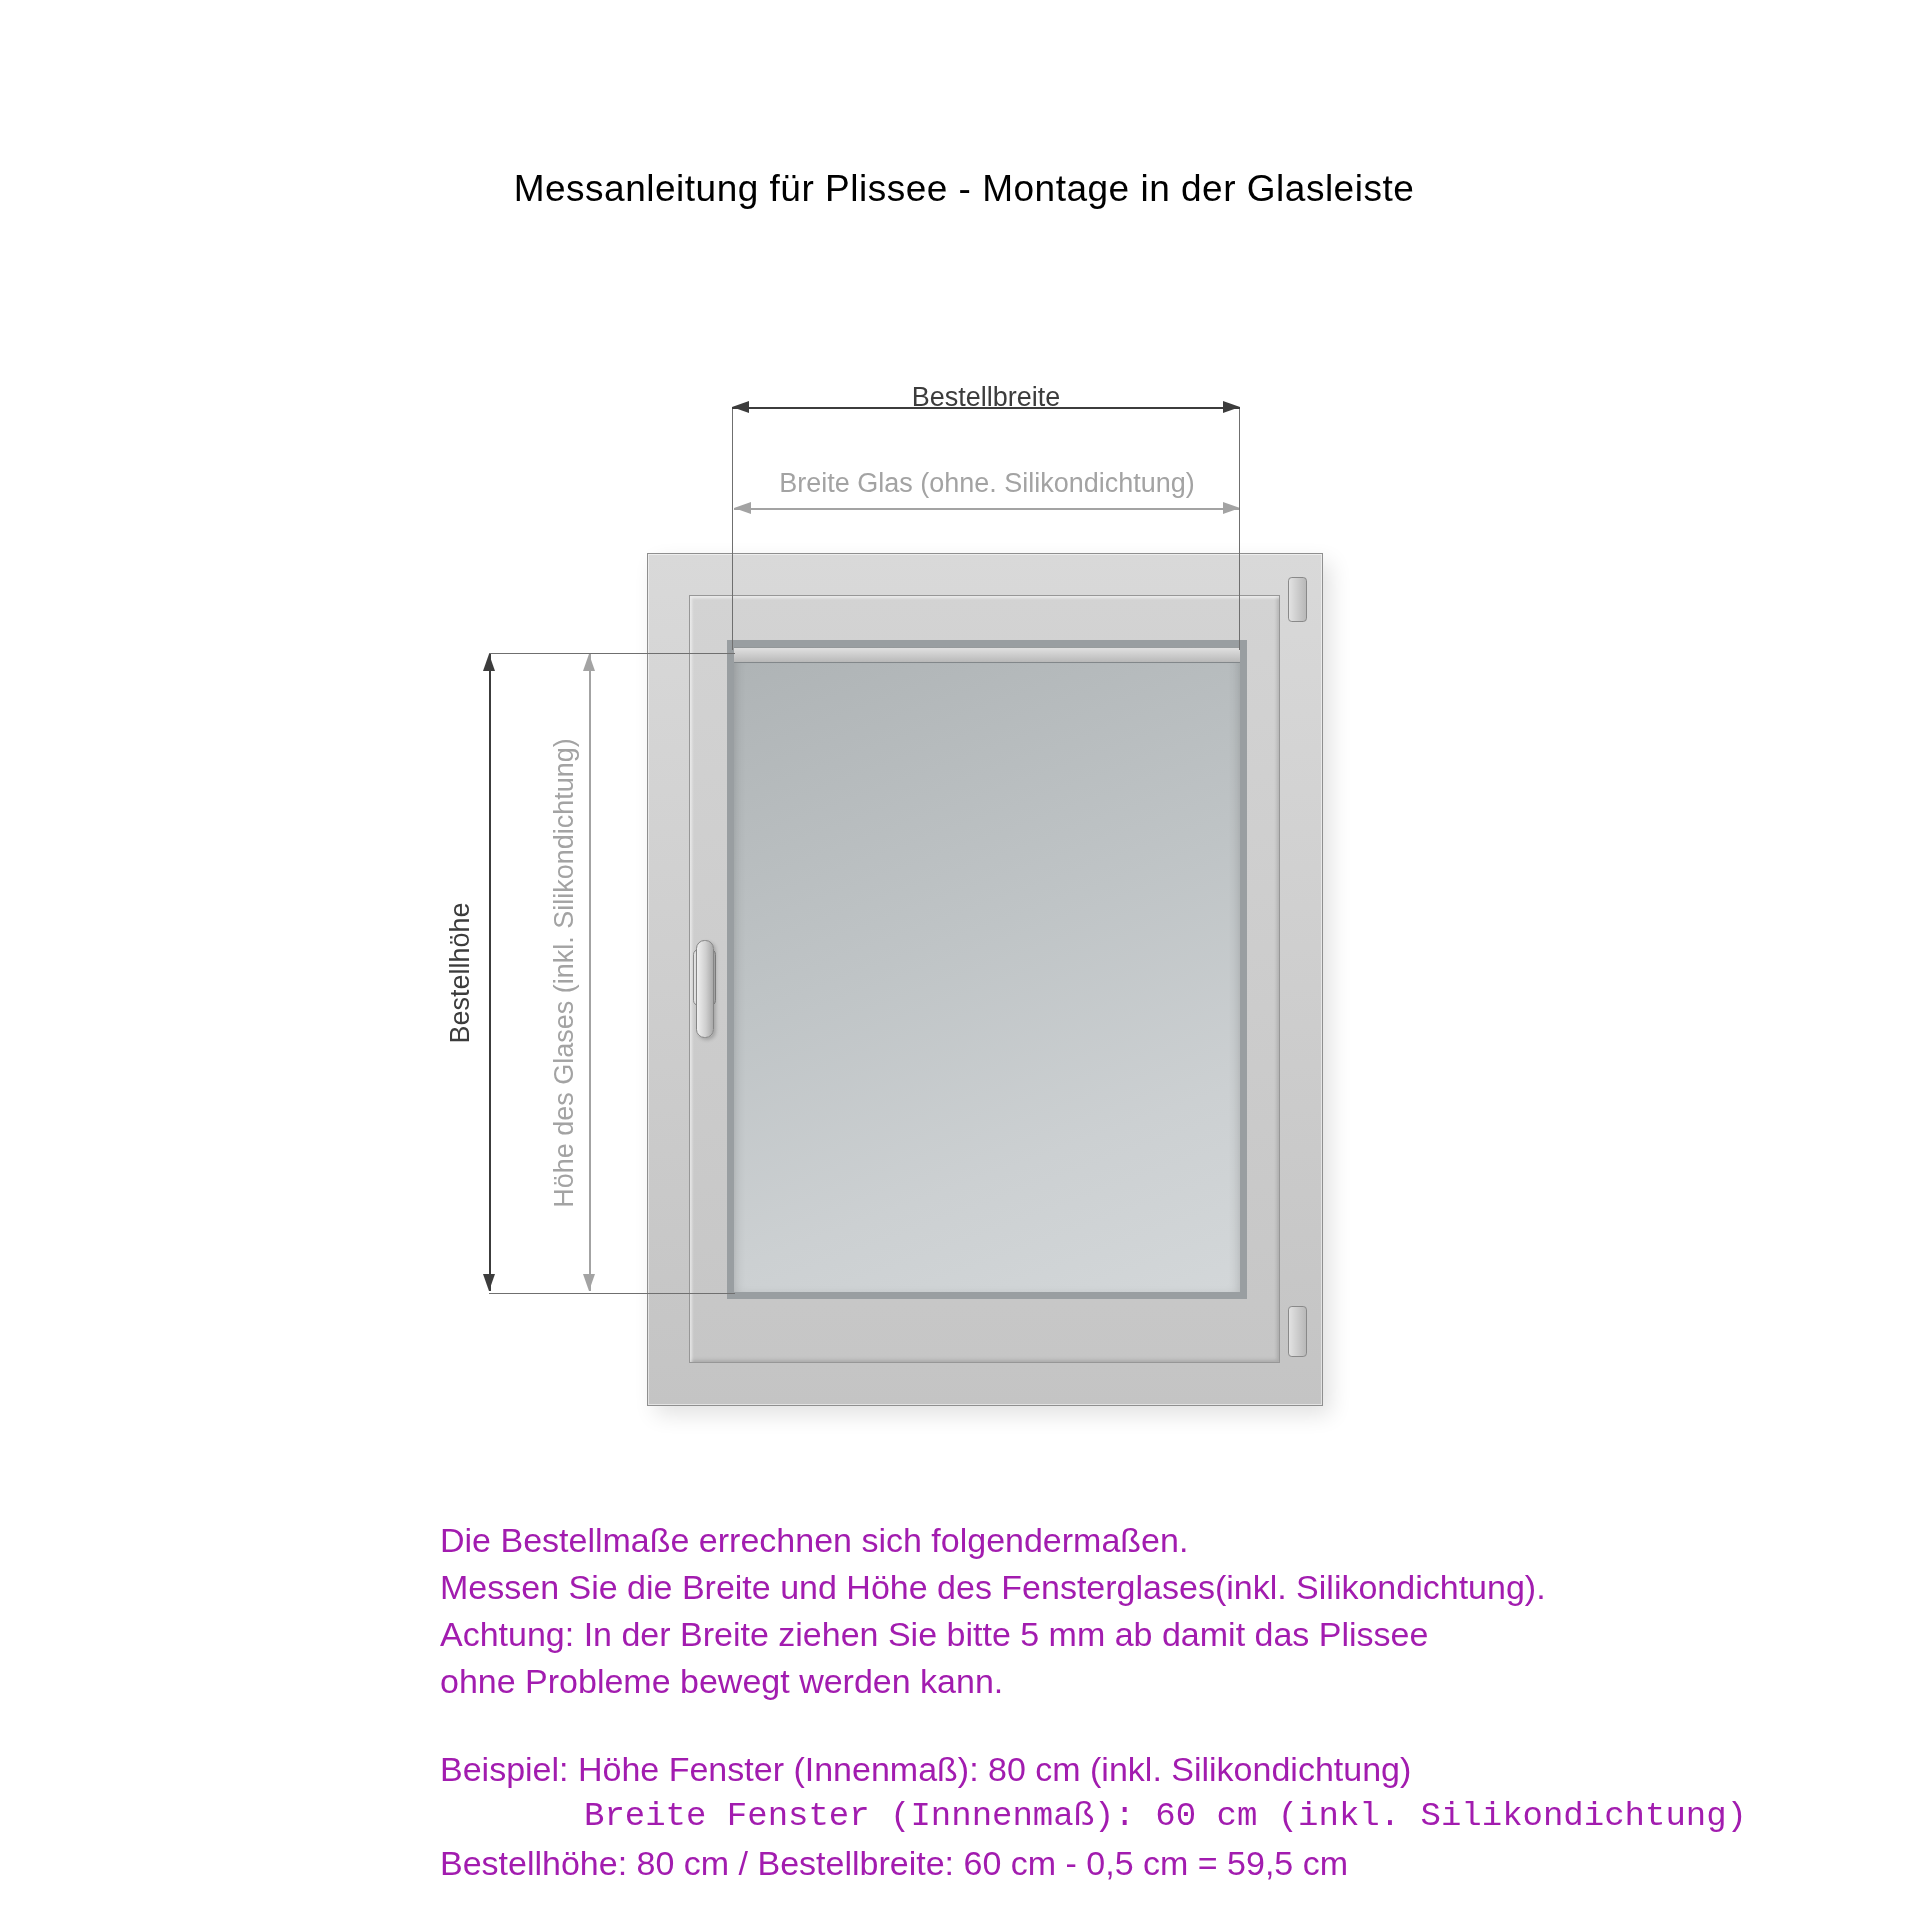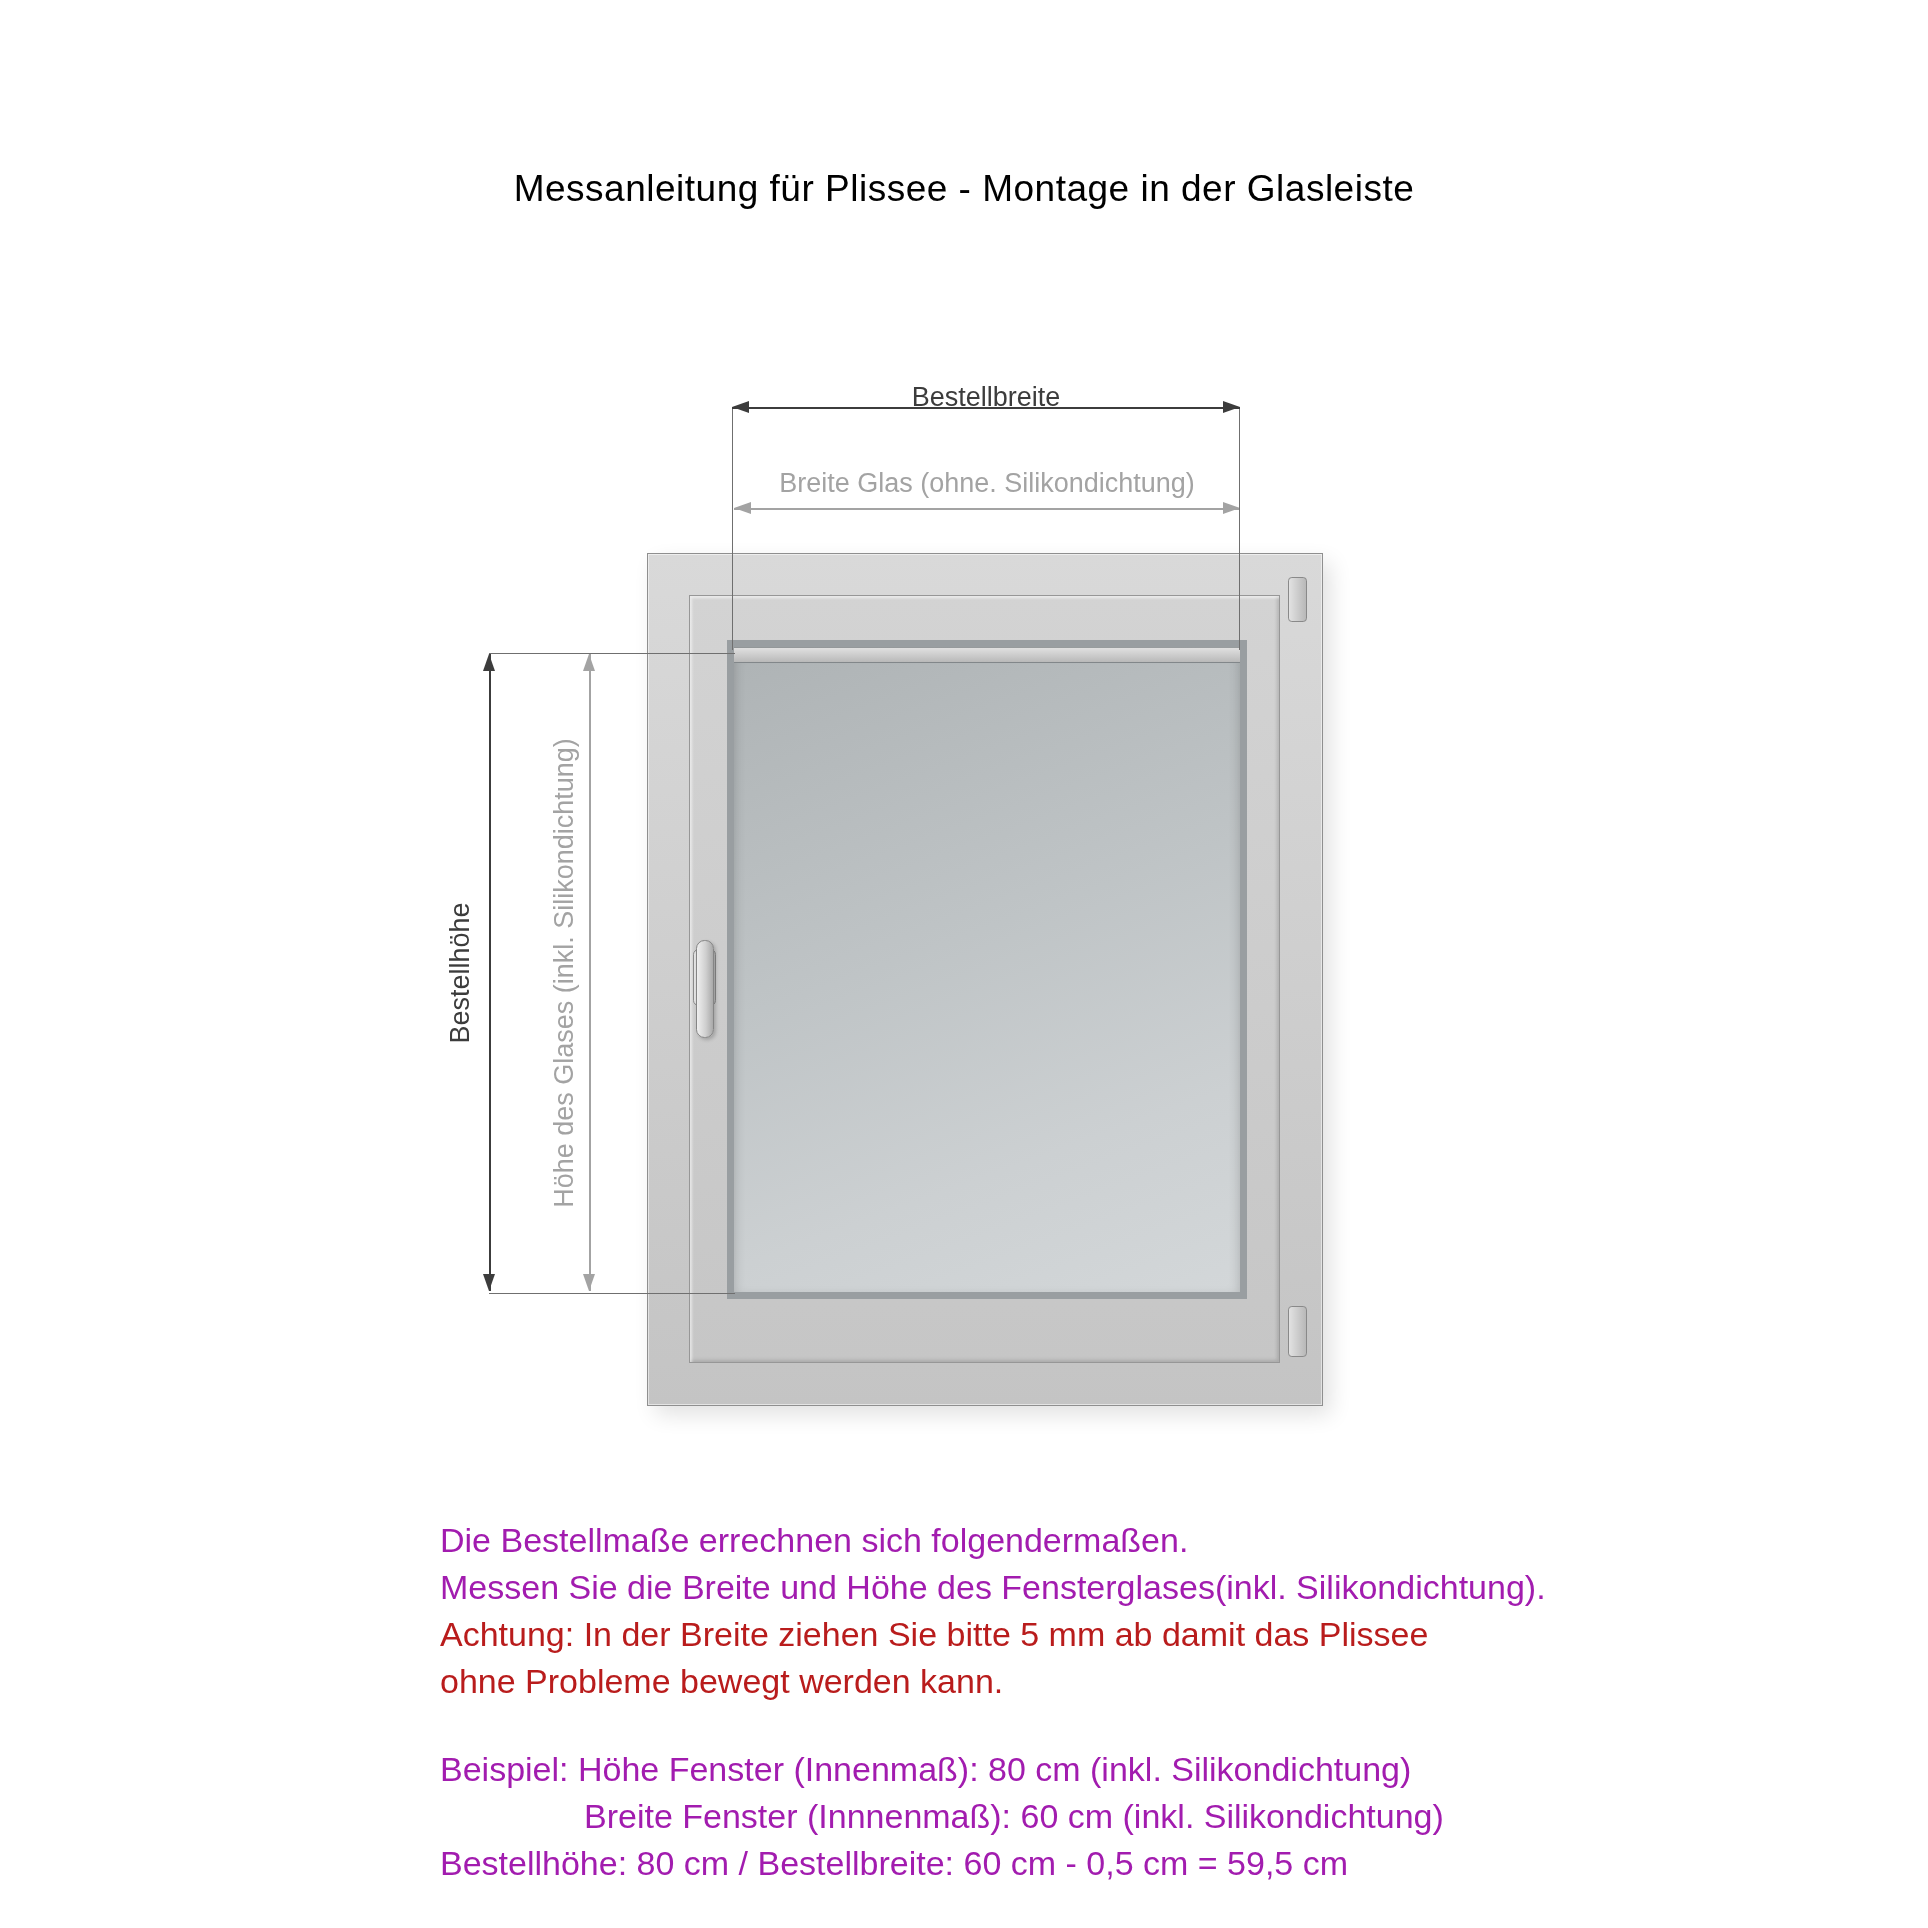--- a/index.html
+++ b/index.html
@@ -113,21 +113,21 @@
   .hinge-top { left: 1288px; top: 577px; height: 43px; }
   .hinge-bottom { left: 1288px; top: 1306px; height: 49px; }
 
   
   .txt {
     position: absolute;
     font-size: 34px;
     color: #a21caf;
     white-space: nowrap;
   }
-  .txt-red { color: #b91c1c; }
+  .txt-red { color: #a21caf; }
 </style>
 </head>
 <body>
 
 <div class="page-title">Messanleitung für Plissee - Montage in der Glasleiste</div>
 
 <div>
   <div class="window-outer"></div>
   <div class="window-sash"></div>
   <div class="window-glass"></div>
@@ -155,15 +155,15 @@
 
 <div class="ext-h" style="left:489px; top:653px; width:246px;"></div>
 <div class="ext-h" style="left:489px; top:1293px; width:246px;"></div>
 
 <div class="txt" style="left:440px; top:1521px;">Die Bestellmaße errechnen sich folgendermaßen.</div>
 <div class="txt" style="left:440px; top:1568px;">Messen Sie die Breite und Höhe des Fensterglases(inkl. Silikondichtung).</div>
 <div class="txt txt-red" style="left:440px; top:1615px;">Achtung: In der Breite ziehen Sie bitte 5 mm ab damit das Plissee</div>
 <div class="txt txt-red" style="left:440px; top:1662px;">ohne Probleme bewegt werden kann.</div>
 
 <div class="txt" style="left:440px; top:1750px;">Beispiel: Höhe Fenster (Innenmaß): 80 cm (inkl. Silikondichtung)</div>
-<div class="txt" style="left:584px; top:1797px;">Breite Fenster (Innnenmaß): 60 cm  (inkl. Silikondichtung)</div>
+<div class="txt" style="left:584px; top:1797px;font-family:Liberation Mono, monospace;">Breite Fenster (Innnenmaß): 60 cm  (inkl. Silikondichtung)</div>
 <div class="txt" style="left:440px; top:1844px;">Bestellhöhe: 80 cm / Bestellbreite: 60 cm  - 0,5 cm = 59,5 cm</div>
 
 
 </body></html>

